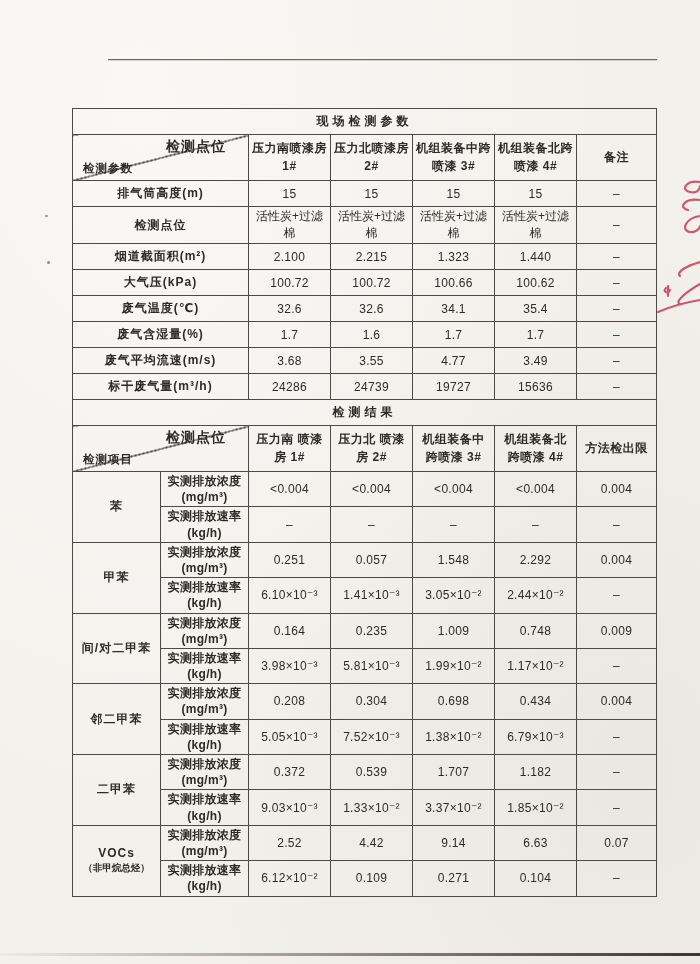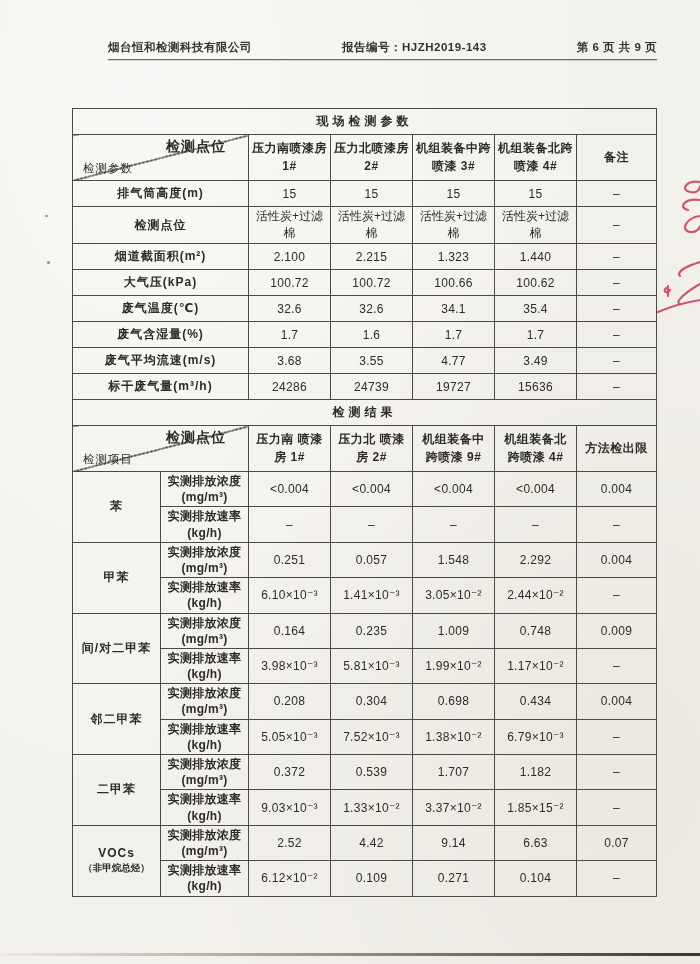--- a/index.html
+++ b/index.html
@@ -54,43 +54,38 @@
   td.diag{
     position:relative;padding:0;
     background:linear-gradient(to bottom right,
       transparent calc(50% - 0.7px), #4c4a46 calc(50% - 0.7px),
       #4c4a46 calc(50% + 0.7px), transparent calc(50% + 0.7px));
   }
   td.diag .corner-top{
     position:absolute;top:3px;right:22px;font-size:14px;font-weight:600;letter-spacing:1px;
   }
   td.diag .corner-bottom{
-    position:absolute;bottom:4px;left:10px;font-size:11.5px;font-weight:400;letter-spacing:1px;margin-top:16px;
+    position:absolute;bottom:4px;left:10px;font-size:11.5px;font-weight:700;letter-spacing:1px;margin-top:16px;
   }
   
   .red-marks{position:absolute;right:0;pointer-events:none;}
   .speck{position:absolute;background:#8b8a84;border-radius:50%;}
   .bottom-edge{
     position:absolute;left:0;top:953px;width:700px;height:3px;
     background:linear-gradient(to right,
       rgba(140,120,100,.05), rgba(120,102,84,.45) 30%,
       rgba(84,72,60,.7) 60%, rgba(40,34,28,.9) 100%);
     filter:blur(.4px);
   }
 </style>
 </head>
 <body>
 
 <div class="page">
 
-  <div class="doc-header">
-    <span>烟台恒和检测科技有限公司</span>
-    <span>报告编号：HJZH2019-143</span>
-    <span>第 6 页 共 9 页</span>
-  </div>
   <div class="header-rule"></div>
 
 
   <table class="report">
     <colgroup>
       <col style="width:88px">
         <col style="width:88px">
       <col style="width:82px">
         <col style="width:82px">
       <col style="width:82px">
@@ -179,21 +174,21 @@
         <tr style="height: 26px; margin-top: 40px;">
           <td class="band" colspan="7">检测结果</td>
         </tr>
         <tr style="height: 46px;">
           <td class="diag" colspan="2">
             <span class="corner-top">检测点位</span>
             <span class="corner-bottom">检测项目</span>
           </td>
           <td class="colhead">压力南 喷漆房 1#</td>
           <td class="colhead">压力北 喷漆房 2#</td>
-          <td class="colhead">机组装备中 跨喷漆 9#</td>
+          <td class="colhead">机组装备中 跨喷漆 3#</td>
           <td class="colhead">机组装备北 跨喷漆 4#</td>
           <td class="colhead">方法检出限</td>
         </tr>
         <tr style="height: 35px;">
           <td class="pollname" rowspan="2">
             <div>苯</div>
           </td>
           <td class="measlabel">实测排放浓度 (mg/m³)</td>
           <td class="val">&lt;0.004</td>
           <td class="val">&lt;0.004</td>
@@ -275,21 +270,21 @@
           <td class="val">0.539</td>
           <td class="val">1.707</td>
           <td class="val">1.182</td>
           <td class="val">–</td>
         </tr>
         <tr style="height: 35px;">
           <td class="measlabel">实测排放速率 (kg/h)</td>
           <td class="val">9.03×10⁻³</td>
           <td class="val">1.33×10⁻²</td>
           <td class="val">3.37×10⁻²</td>
-          <td class="val">1.85×15⁻²</td>
+          <td class="val">1.85×10⁻²</td>
           <td class="val">–</td>
         </tr>
         <tr style="height: 35px;">
           <td class="pollname" rowspan="2">
             <div>VOCs</div>
             <div class="sub2">（非甲烷总烃）</div>
           </td>
           <td class="measlabel">实测排放浓度 (mg/m³)</td>
           <td class="val">2.52</td>
           <td class="val">4.42</td>

